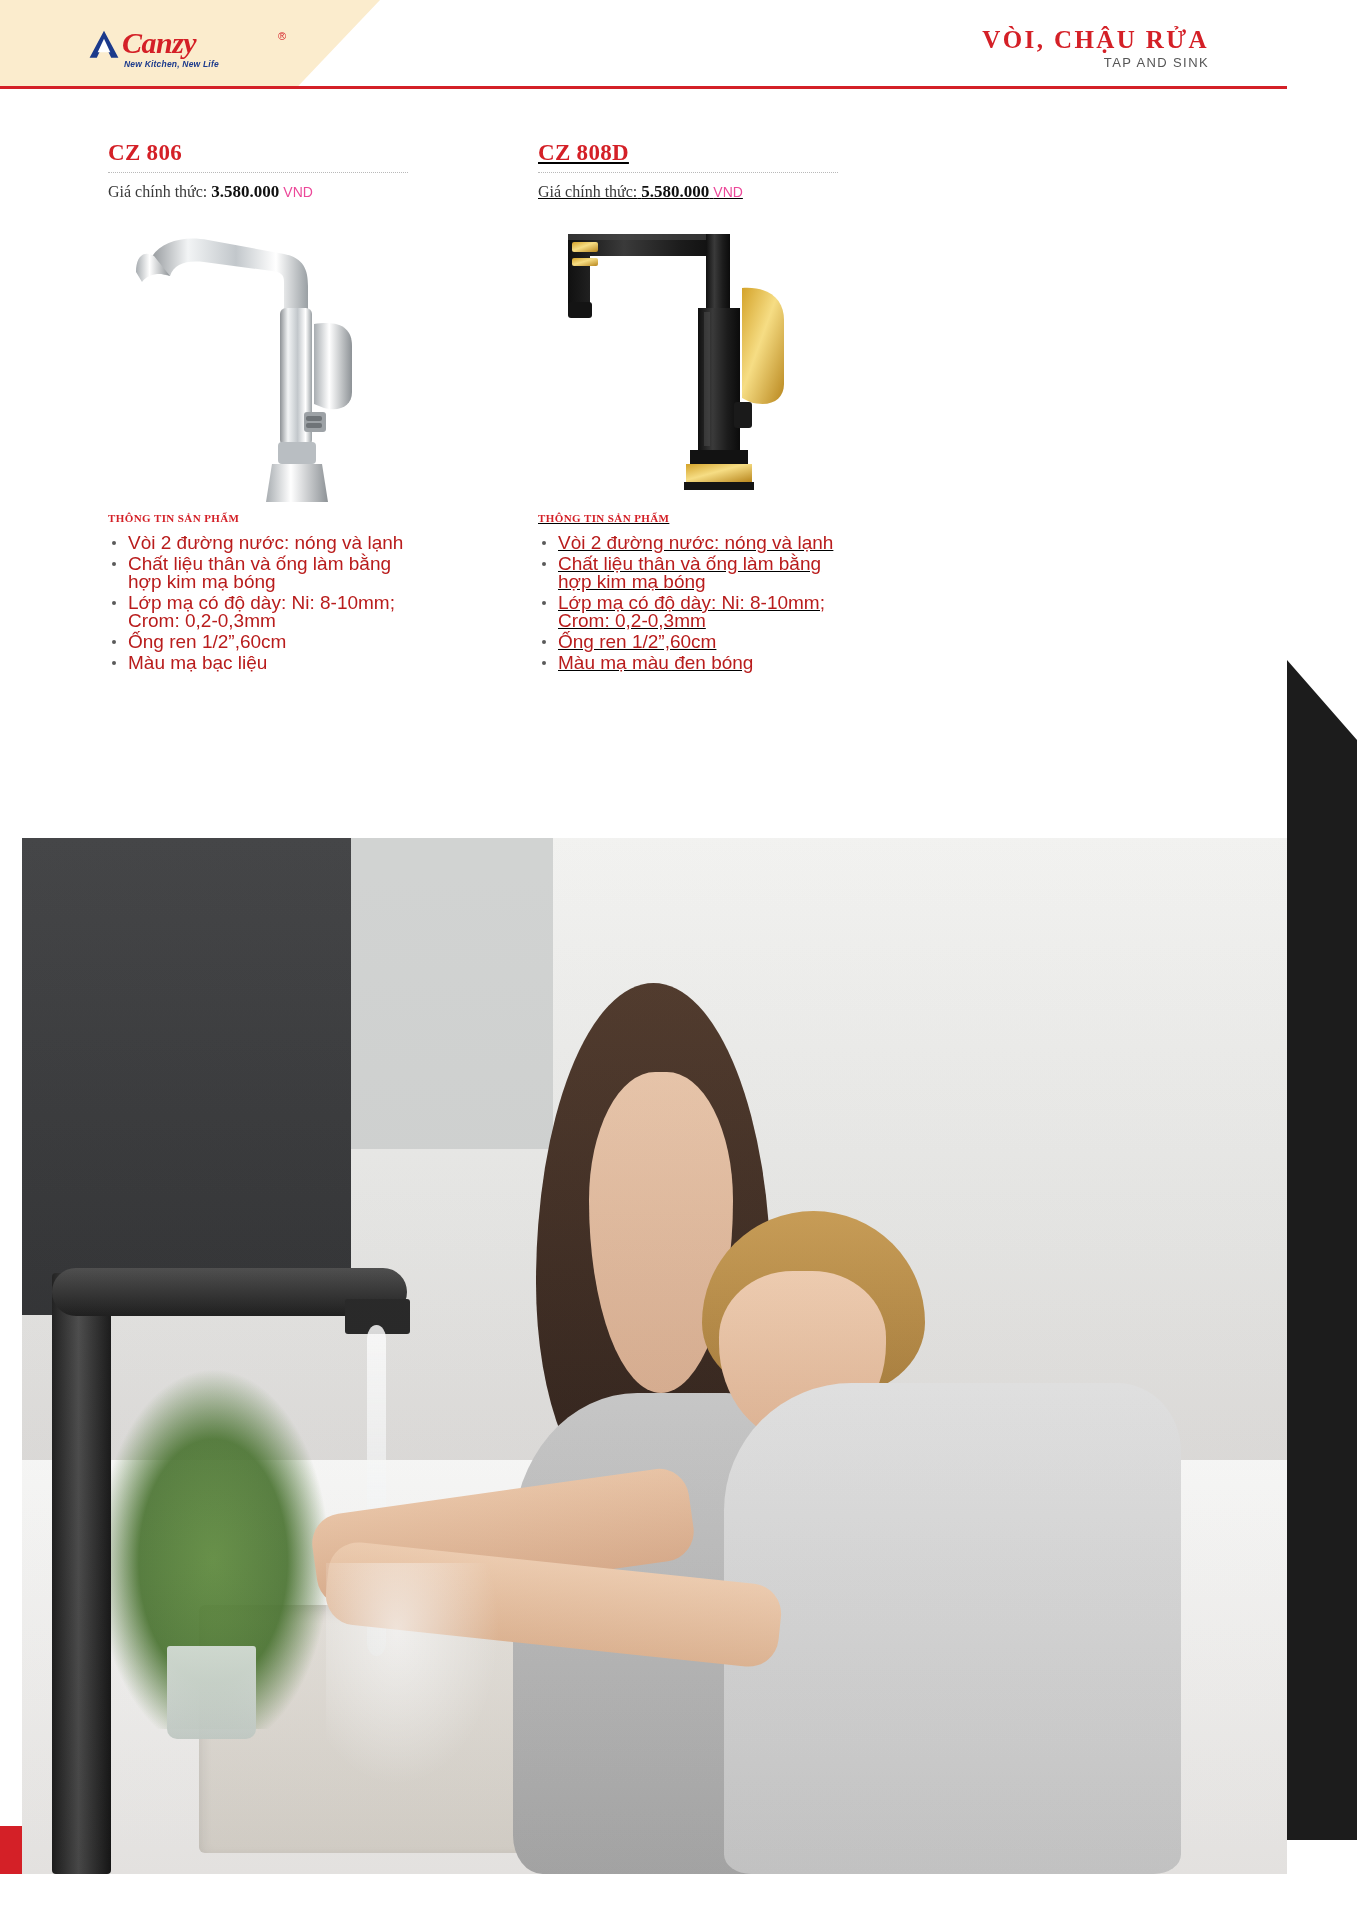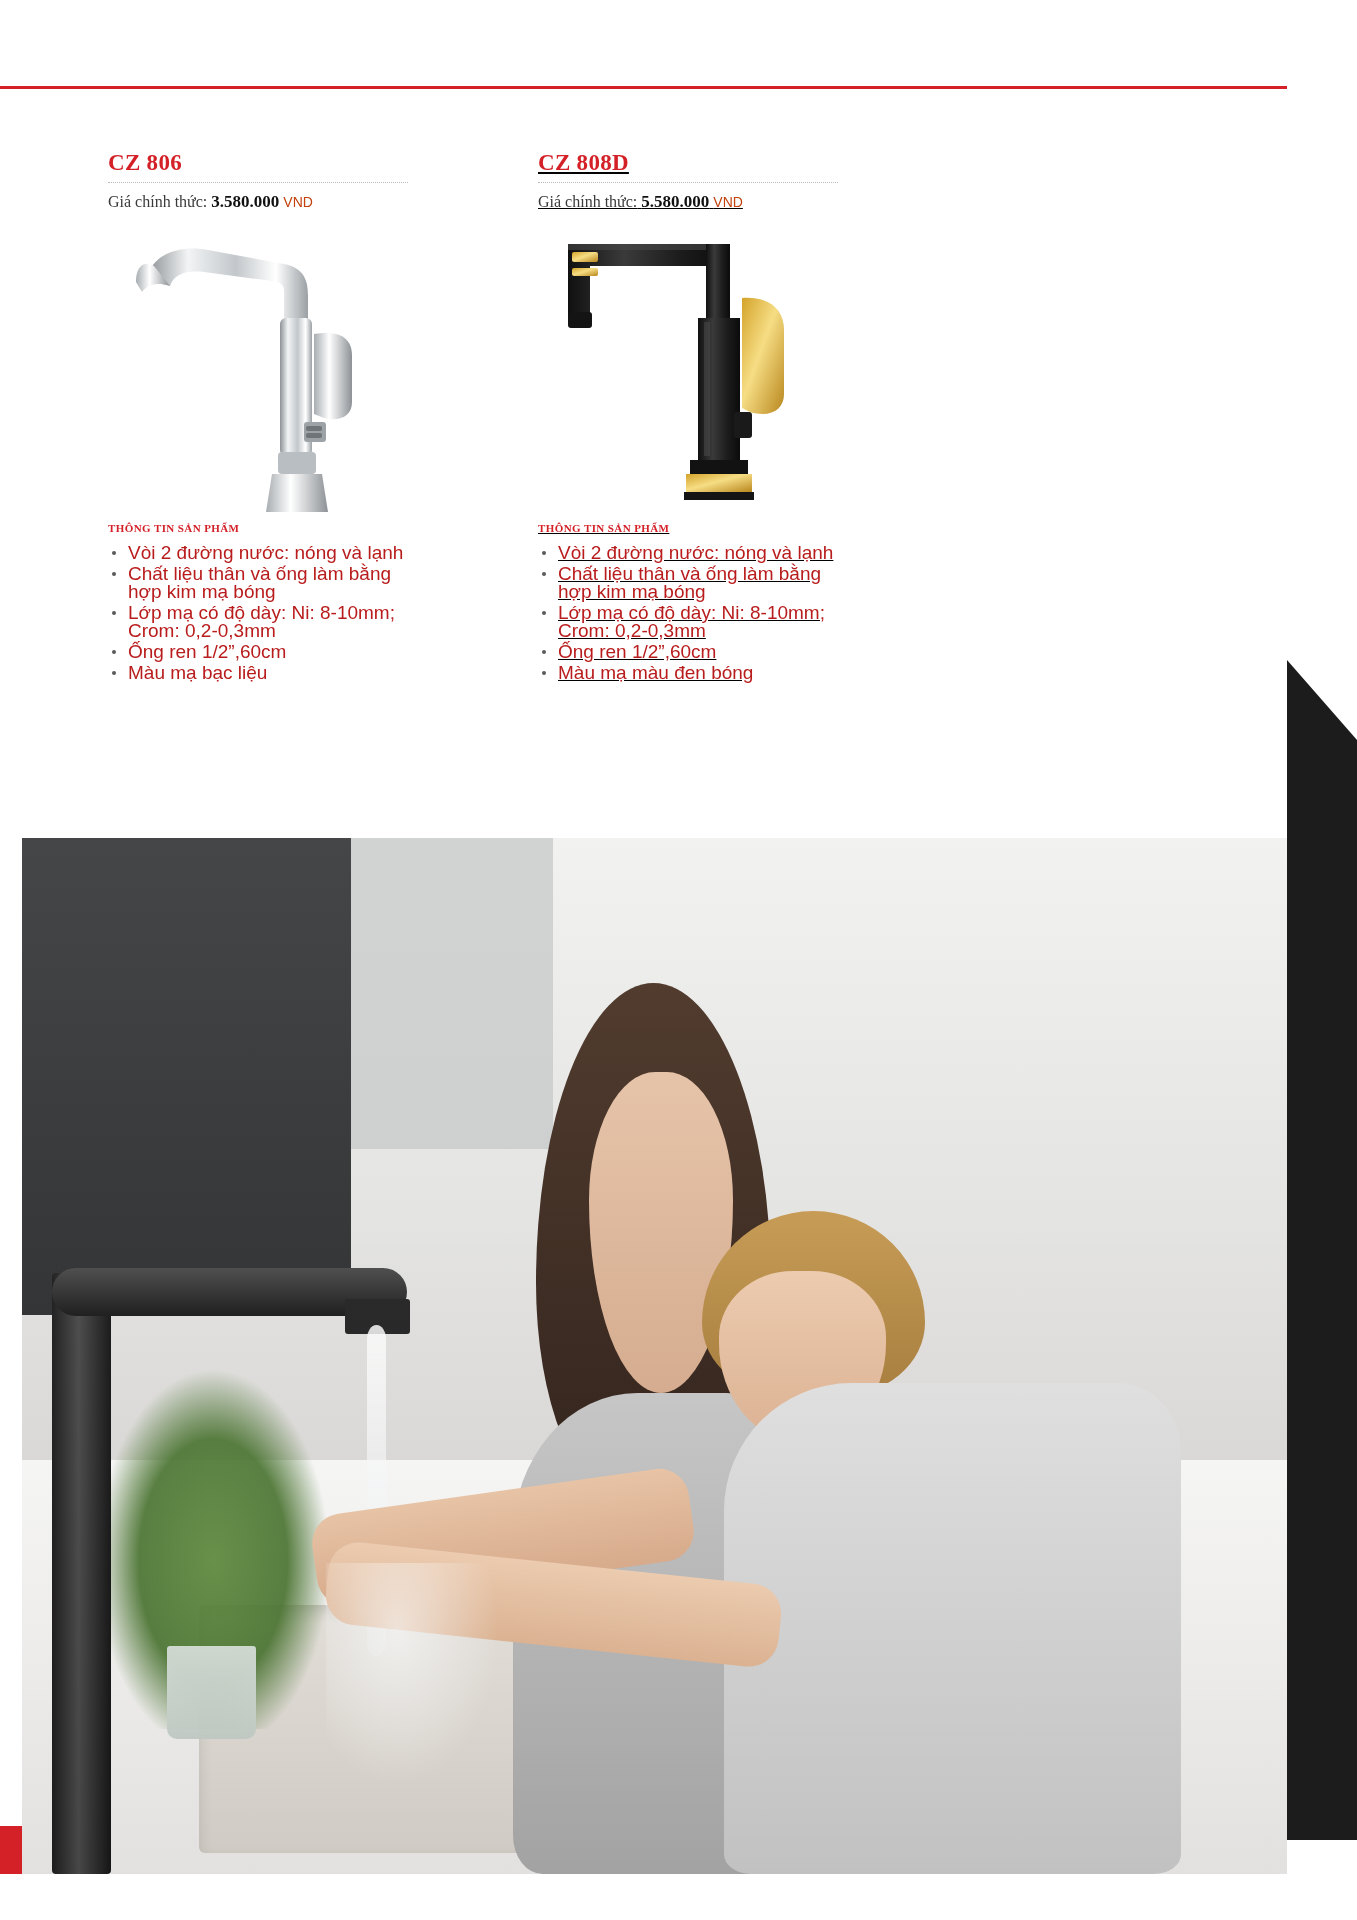--- a/index.html
+++ b/index.html
@@ -146,21 +146,21 @@
   
   .products {
     position: absolute;
     left: 0;
     top: 140px;
     width: 1287px;
     height: 680px;
   }
   .product {
     position: absolute;
-    top: 10px;
+    top: 0;
     width: 430px;
   }
   .product.p1 { left: 108px; }
   .product.p2 { left: 538px; text-decoration: underline; }
 
   .prod-code {
     font-family: "Liberation Serif", serif;
     font-size: 23px;
     font-weight: bold;
     color: #d42027;
@@ -172,21 +172,21 @@
     border-bottom: 1px dotted #b9b9b9;
     margin-bottom: 9px;
   }
   .prod-price {
     font-family: "Liberation Serif", serif;
     font-size: 16px;
     color: #3a3a3a;
   }
   .prod-price .label { font-style: normal; text-align: right; }
   .prod-price .val { font-weight: bold; font-size: 17px; color: #111; }
-  .prod-price .cur { font-family: "Liberation Sans", sans-serif; font-size: 14px; color: #c2410c; }
+  .prod-price .cur { font-family: "Liberation Sans", sans-serif; font-size: 14px; color: #ec4899; }
 
   .prod-image {
     position: relative;
     height: 290px;
     width: 330px;
     margin-top: 14px;
   }
 
   .spec-title {
     font-family: "Liberation Serif", serif;
@@ -353,20 +353,38 @@
 </head>
 <body>
 
 <div class="page">
 
   <div class="right-strip"></div>
   <div class="right-strip-white-top"></div>
   <div class="right-notch"></div>
   <div class="right-strip-white-bottom"></div>
 
+  <div class="header">
+    <div class="header-cream"></div>
+
+    <div class="logo">
+      <svg class="logo-mark" viewBox="0 0 40 40">
+        <path d="M20 3 L36 33 L28 33 L20 16 L12 33 L4 33 Z" fill="#1b3a8c"></path>
+        <path d="M20 12 L27 27 L13 27 Z" fill="#ffffff"></path>
+      </svg>
+      <div class="logo-text">Canzy</div>
+      <div class="logo-reg">®</div>
+      <div class="logo-tag">New Kitchen, New Life</div>
+    </div>
+
+    <div class="header-title">
+      <div class="t1">VÒI, CHẬU RỬA</div>
+      <div class="t2">TAP AND SINK</div>
+    </div>
+  </div>
   <div class="header-rule"></div>
 
   <div class="products">
 
     <div class="product p1">
       <div class="prod-code">CZ 806</div>
       <div class="dotline"></div>
       <div class="prod-price">
         <span class="label">Giá chính thức:</span>
         <span class="val">3.580.000</span>

